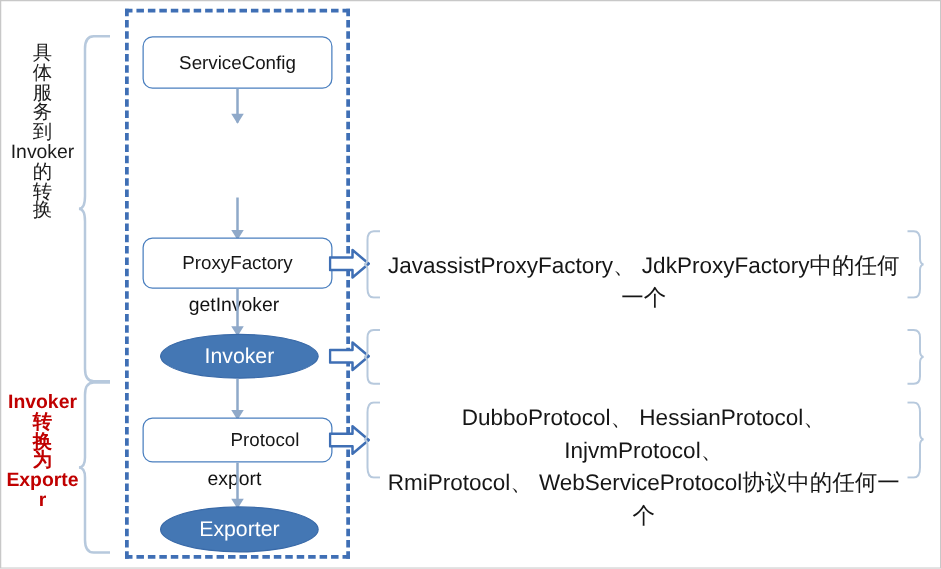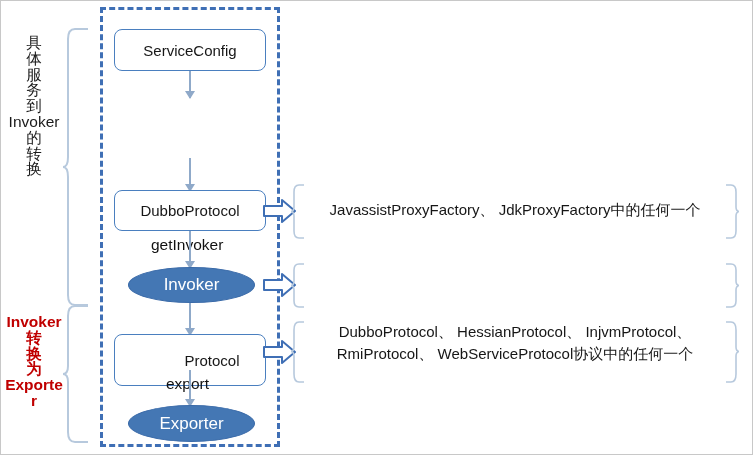--- a/index.html
+++ b/index.html
@@ -77,21 +77,21 @@
     color: #ffffff;
     display: flex;
     align-items: center;
     justify-content: center;
     text-align: center;
     box-sizing: border-box;
   }
 
   #node-serviceconfig { left: 113px; top: 28px;  width: 152px; height: 42px; }
   #node-proxyfactory  { left: 113px; top: 189px; width: 152px; height: 41px; }
-  #node-protocol      { left: 113px; top: 333px; width: 152px; height: 52px; padding-left: 44px; }
+  #node-protocol      { left: 113px; top: 333px; width: 152px; height: 36px; padding-left: 44px; }
 
   #node-ref {
     left: 127px; top: 96px; width: 127px; height: 61px;
     font-size: 14px; font-weight: bold; line-height: 1.12;
     padding: 0 8px;
   }
   #node-invoker {
     left: 127px; top: 266px; width: 127px; height: 36px;
     font-size: 17px;
   }
@@ -151,21 +151,21 @@
   }
   #left-brace-top    { left: 62px; top: 26px;  height: 280px; }
   #left-brace-bottom { left: 62px; top: 303px; height: 140px; }
 
   
   .annotation {
     position: absolute;
   }
   .annotation-text {
     position: absolute;
-    font-size: 15px;
+    font-size: 18px;
     color: #161616;
     text-align: center;
     line-height: 1.45;
     white-space: pre-line;
   }
   #annotation-proxyfactory { left: 290px; top: 183px;  width: 448px; height: 55px; }
   #annotation-invoker      { left: 290px; top: 262px;  width: 448px; height: 45px; }
   #annotation-protocol     { left: 290px; top: 320px;  width: 448px; height: 62px; }
 
   #annotation-proxyfactory .annotation-text { left: 16px; top: 15px; width: 416px; }
@@ -219,21 +219,21 @@
 
   <div class="connector" id="conn-1">
     <span class="arrowhead"></span>
   </div>
 
 
   <div class="connector" id="conn-2">
     <span class="arrowhead"></span>
   </div>
 
-  <div class="node-box" id="node-proxyfactory">DubboProtocol</div>
+  <div class="node-box" id="node-proxyfactory">ProxyFactory</div>
 
   <div class="edge-label" id="edge-label-getinvoker">getInvoker</div>
 
   <div class="connector" id="conn-3">
     <span class="arrowhead"></span>
   </div>
 
   <div class="node-ellipse" id="node-invoker">Invoker</div>
 
   <div class="connector" id="conn-4">

